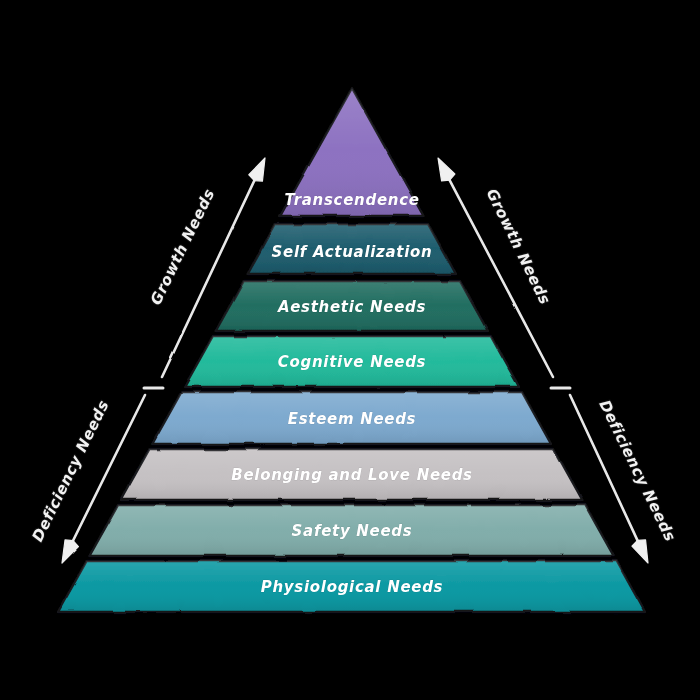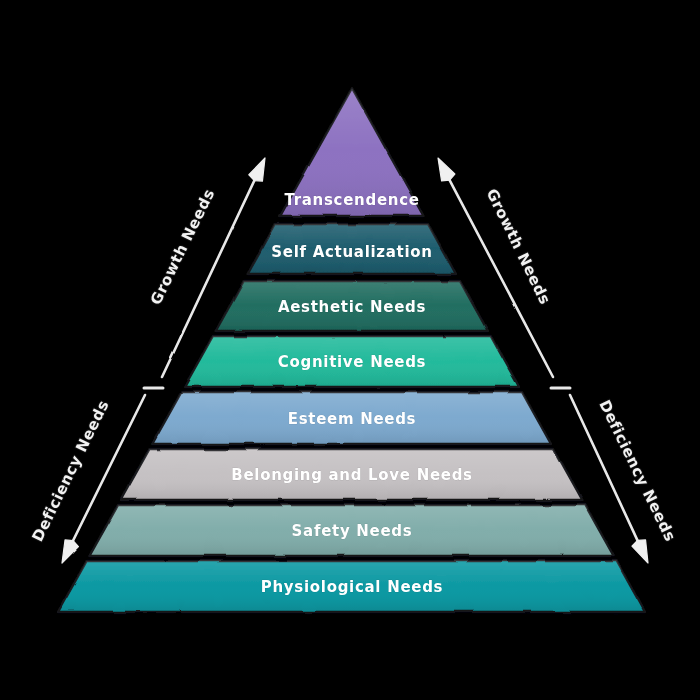--- a/index.html
+++ b/index.html
@@ -8,20 +8,21 @@
     padding: 0;
     background: #000000;
   }
   #stage {
     position: relative;
     width: 700px;
     height: 700px;
     background: #000000;
     overflow: hidden;
     font-family: "DejaVu Sans", "Liberation Sans", sans-serif;
+    font-style: italic;
   }
   #diagram-svg {
     position: absolute;
     left: 0;
     top: 0;
     width: 700px;
     height: 700px;
     display: block;
   }
   .tier-label {

